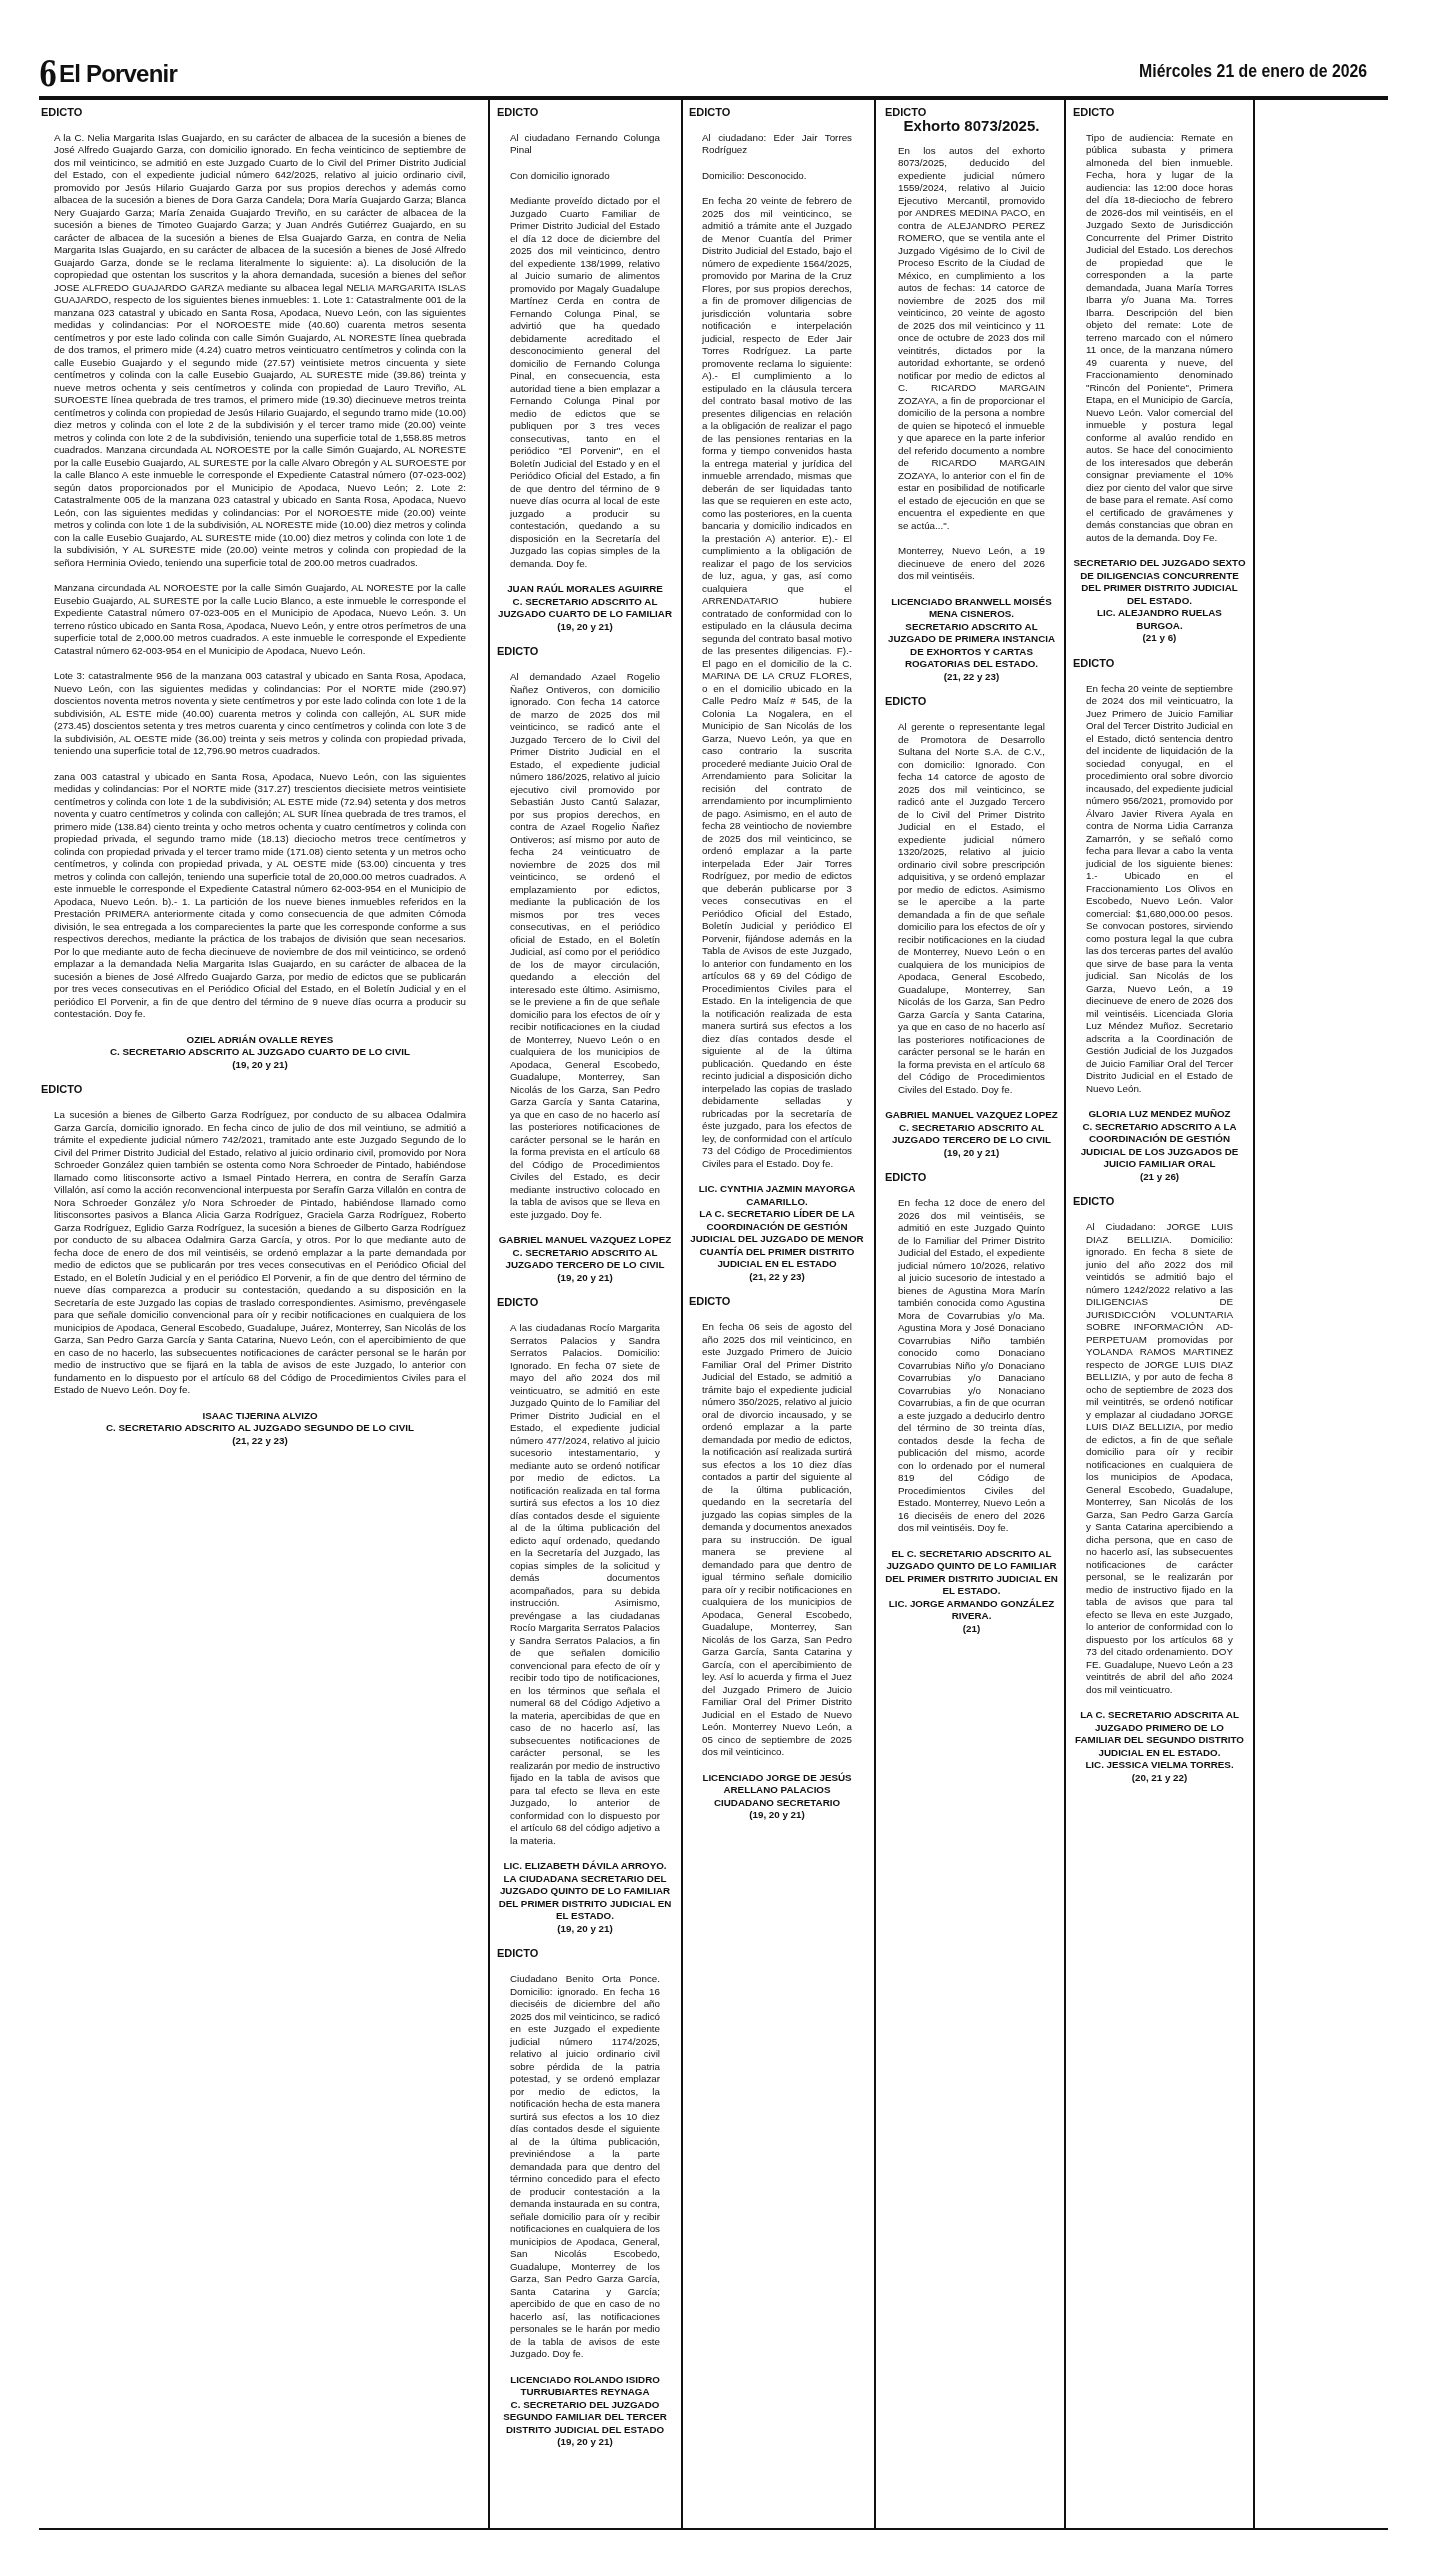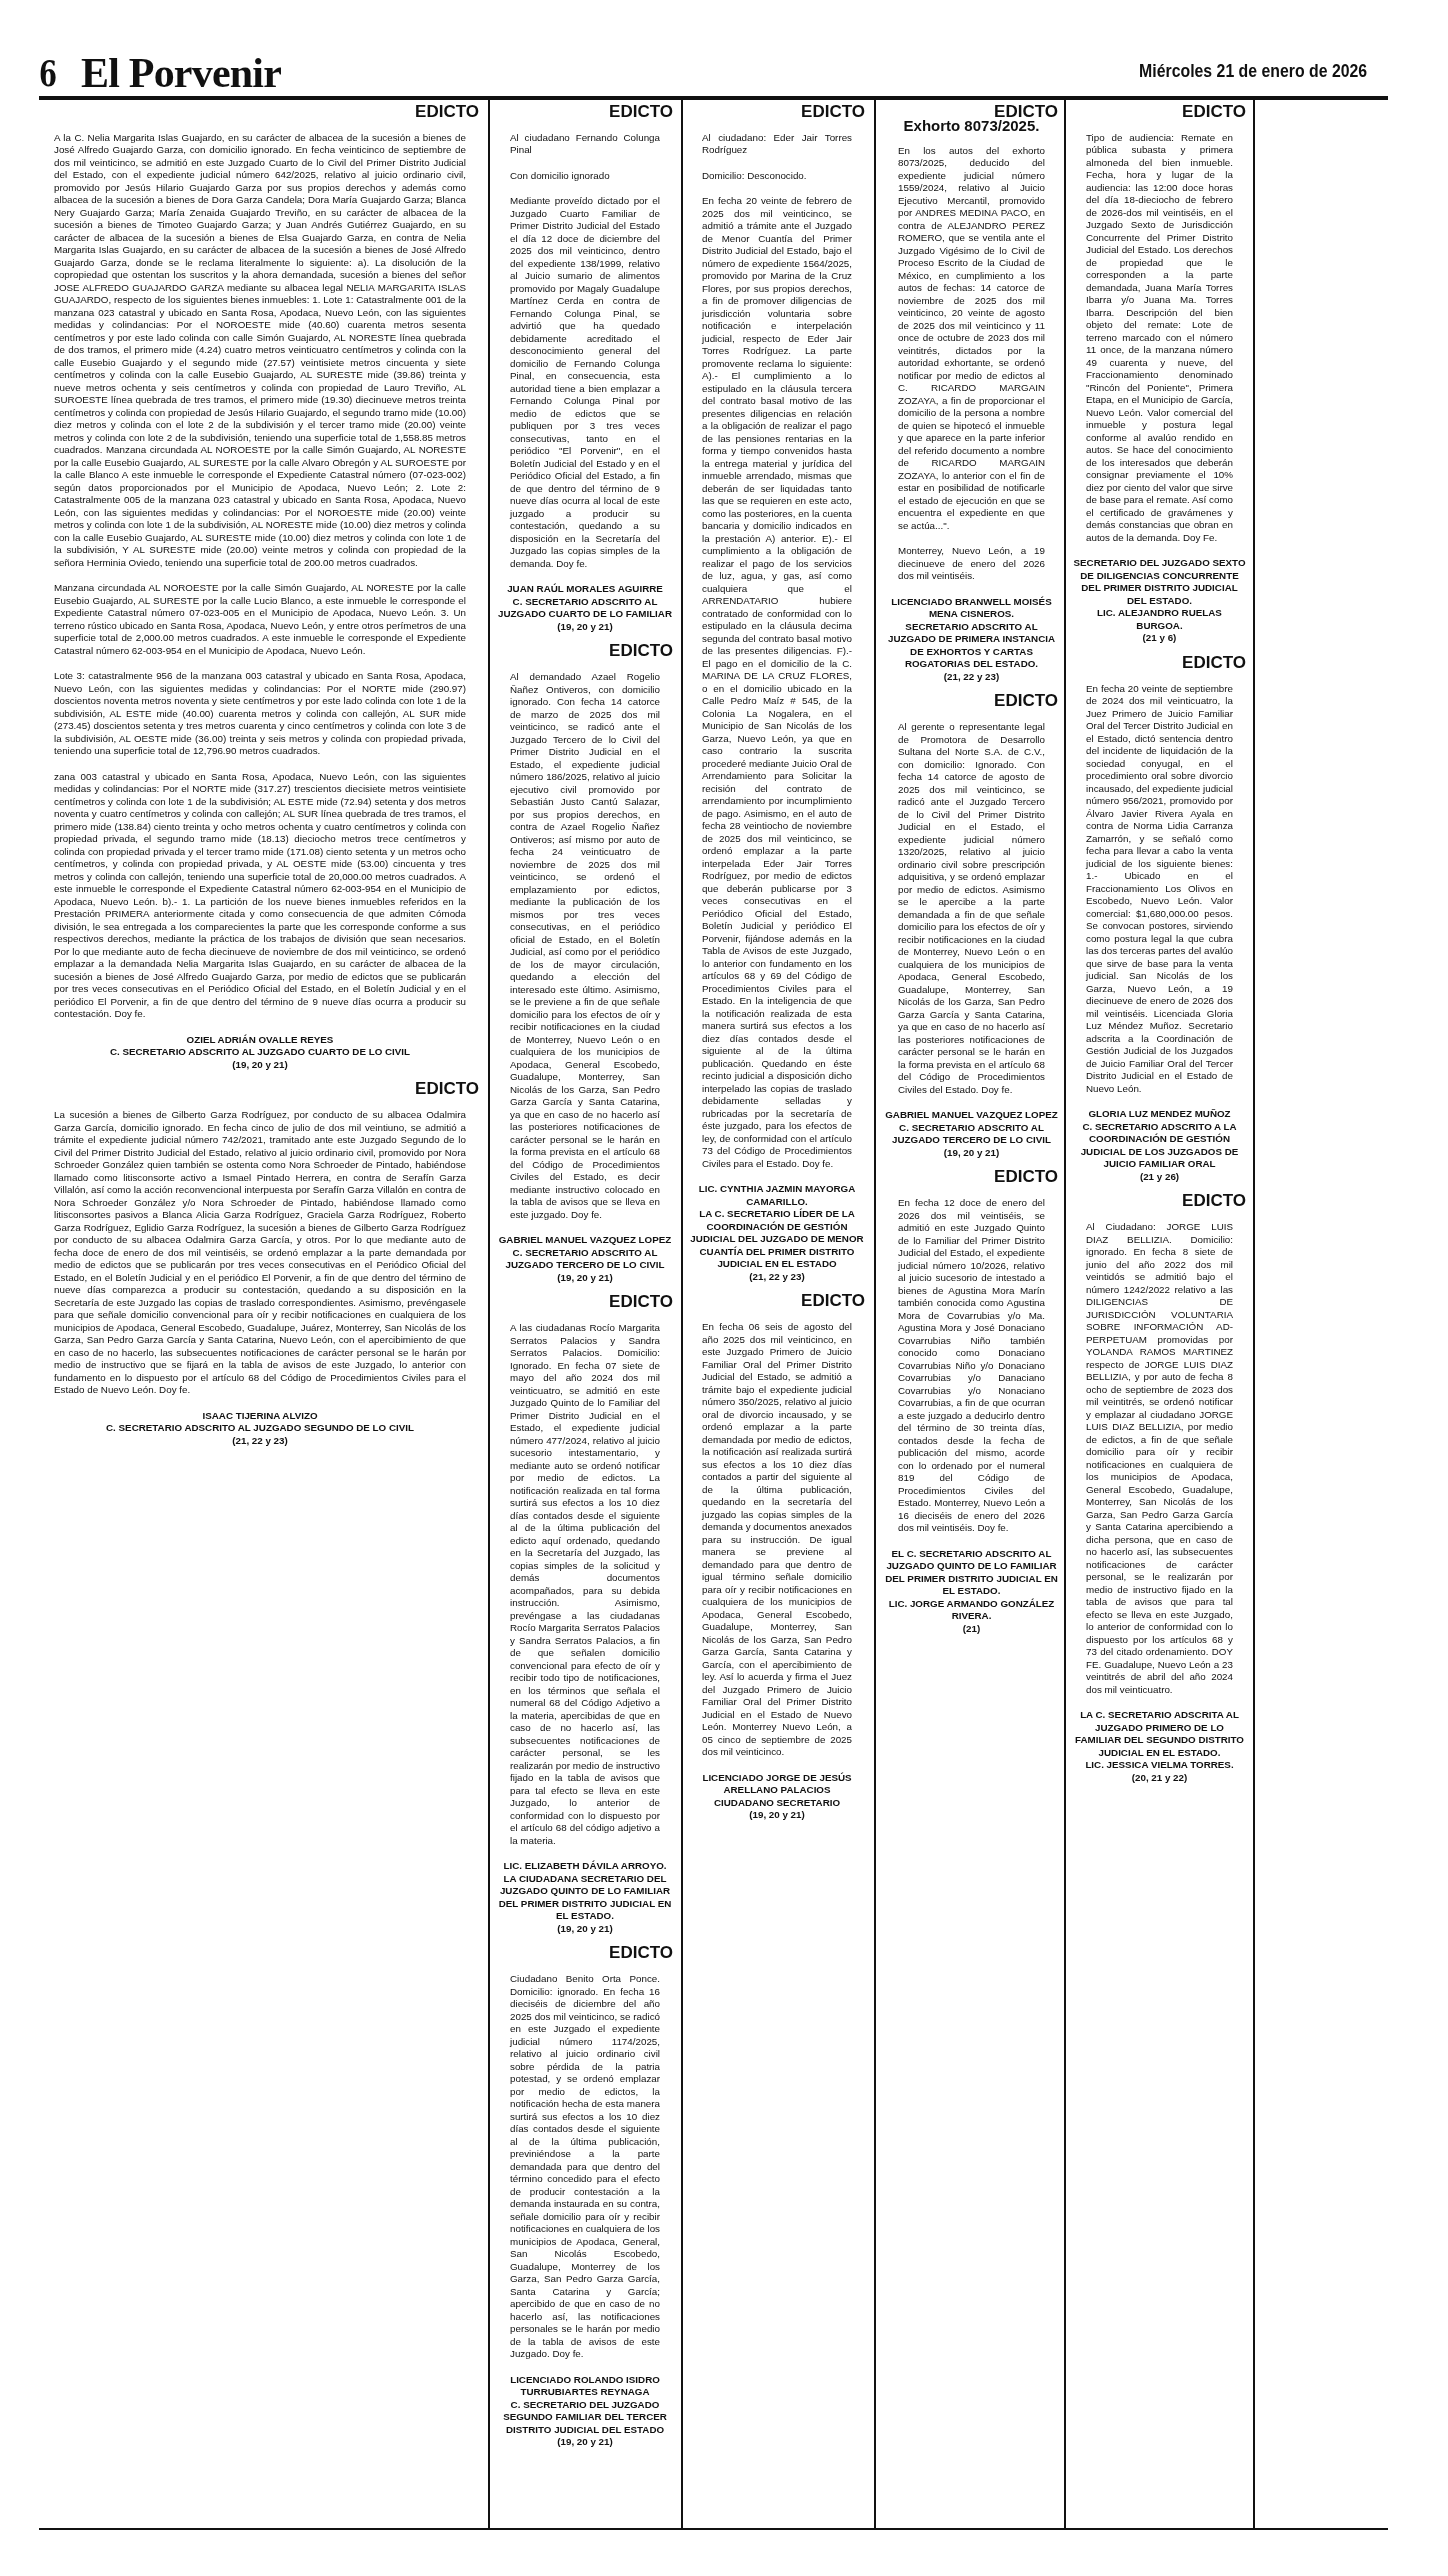--- a/index.html
+++ b/index.html
@@ -1,31 +1,31 @@
 <!DOCTYPE html>
 <html style="font-size:12.5px"><head>
 <meta charset="utf-8">
 <style>
   html, body { margin: 0; padding: 0; background: #ffffff; }
   body { width: 1449px; height: 2576px; position: relative; overflow: hidden; font-family: "Liberation Sans", sans-serif; color: #111; }
   .masthead { position: absolute; left: 39px; top: 53px; width: 1387px; height: 41px; }
   .page-num { position: absolute; left: 0; top: 0; font-family: "DejaVu Serif", serif; font-weight: 900; font-size: 36px; line-height: 41px; letter-spacing: -0.8px; transform: scaleX(0.72); transform-origin: left; }
-  .paper-name { position: absolute; left: 42px; top: 0; font-family: Liberation Serif, serif; font-weight: 900; font-size: 42px; line-height: 41px; letter-spacing: -0.8px; }
+  .paper-name { position: absolute; left: 20px; top: 0; font-family: Liberation Sans, sans-serif; font-weight: 900; font-size: 24px; line-height: 41px; letter-spacing: -0.8px; }
   .date { position: absolute; right: 59px; top: 7.8px; font-weight: bold; font-size: 18px; transform: scaleX(0.88); transform-origin: right; }
   .rule-top { position: absolute; left: 39px; top: 96px; width: 1349px; height: 3.9px; background: #111; }
   .rule-bottom { position: absolute; left: 39px; top: 2528px; width: 1349px; height: 2.3px; background: #111; }
   .col { position: absolute; top: 100px; bottom: 48px; overflow: hidden; font-size: 9.8px; line-height: 12.5px; text-align: justify; }
   .col1 { left: 41px; width: 438px; }
   .col2 { left: 497px; width: 176px; }
   .col3 { left: 689px; width: 176px; }
   .col4 { left: 885px; width: 173px; }
   .col5 { left: 1073px; width: 173px; }
   .vline { position: absolute; top: 100px; height: 2428px; width: 1.6px; background: #111; }
   .edicto { margin: 4.7px 0 11px 0; }
-  .ed-title { text-align: right; font-weight: bold; font-size: 17px; line-height: 14px; }
+  .ed-title { text-align: left; font-weight: bold; font-size: 11px; line-height: 14px; }
   .ed-subtitle { text-align: center; font-weight: bold; font-size: 15px; line-height: 13.2px; }
   .ed-body p { margin: 13px; }
   .sig { text-align: center; font-weight: bold; font-size: 9.8px; line-height: 12.5px; }
 </style>
 </head>
 <body>
 
 <div class="masthead">
   <span class="page-num">6</span>
   <span class="paper-name">El Porvenir</span>

